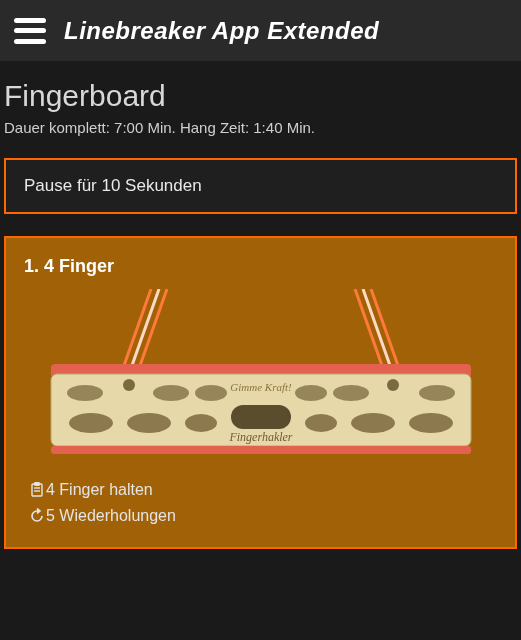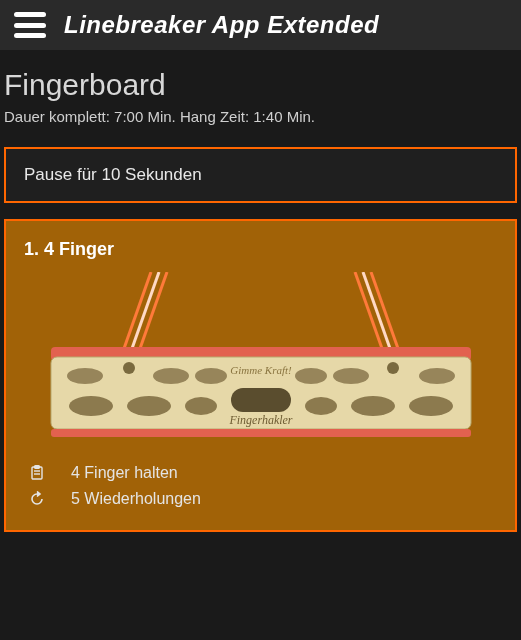--- a/index.html
+++ b/index.html
@@ -3,21 +3,21 @@
 <meta charset="utf-8">
 <style>
   * { box-sizing: border-box; margin: 0; padding: 0; }
   html, body { width: 521px; height: 640px; overflow: hidden; }
   body {
     background: #1a1a1a;
     font-family: -apple-system, BlinkMacSystemFont, "Segoe UI", Helvetica, Arial, sans-serif;
     color: #fff;
   }
   .header {
-    height: 50px;
+    height: 61px;
     background: #2a2a2a;
     display: flex;
     align-items: center;
     padding: 0 14px;
     gap: 18px;
   }
   .menu-icon {
     width: 32px;
     height: 26px;
     display: flex;
@@ -50,21 +50,21 @@
   }
   .subtitle {
     font-size: 15px;
     color: #cfcfcf;
     margin-bottom: 22px;
   }
   .pause-card {
     border: 2px solid #ff6600;
     background: #1f1f1f;
     padding: 16px 18px;
-    margin-bottom: 16px;
+    margin-bottom: 22px;
     font-size: 17px;
     color: #e8e8e8;
   }
   .exercise-card {
     border: 2px solid #ff6600;
     background: #a16207;
     padding: 18px;
   }
   .exercise-title {
     font-size: 18px;
@@ -77,21 +77,21 @@
     justify-content: center;
     margin: 8px 0 18px 0;
   }
   .detail-list {
     list-style: none;
     padding: 0 4px;
   }
   .detail-list li {
     display: flex;
     align-items: center;
-    gap: 25px;
+    gap: 0;
     font-size: 16px;
     color: #e4e4e4;
     padding: 4px 0;
   }
   .detail-list .ic {
     width: 18px;
     height: 18px;
     display: inline-flex;
     align-items: center;
     justify-content: center;

